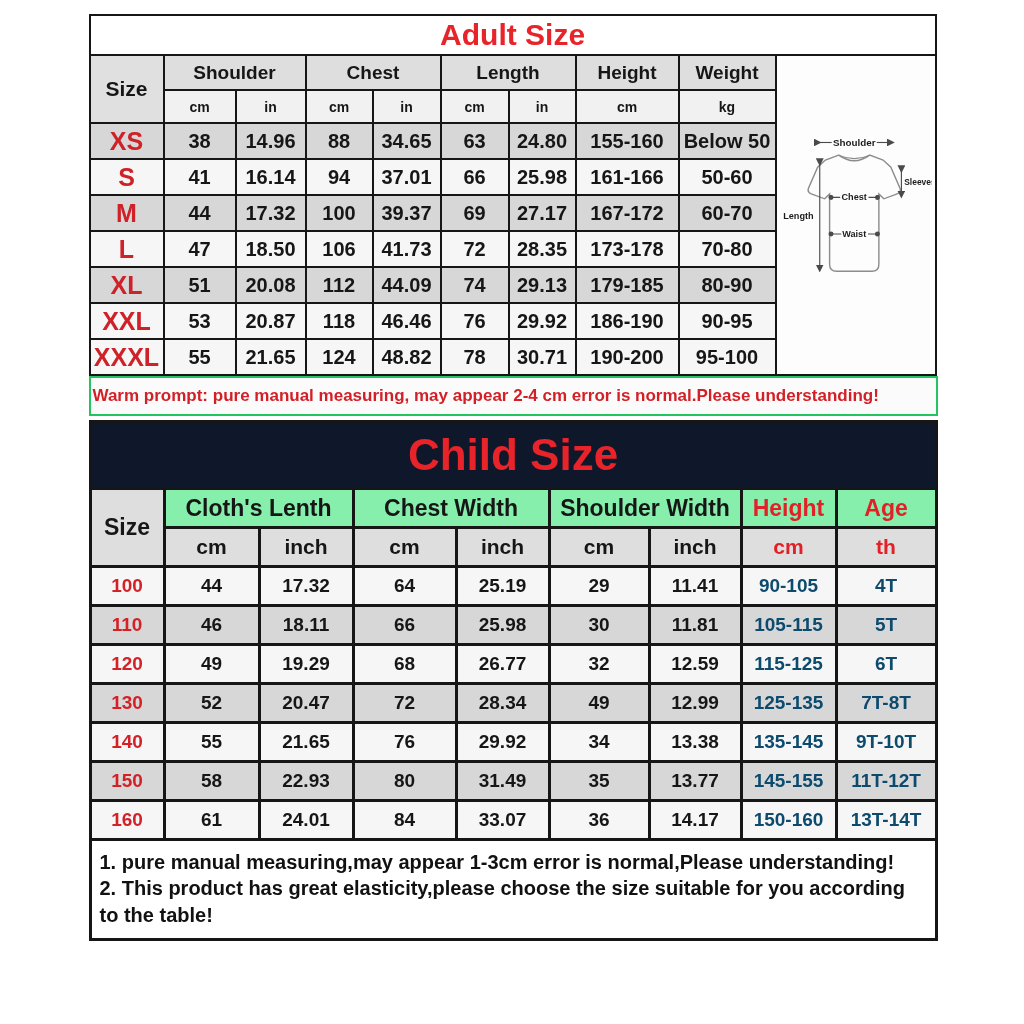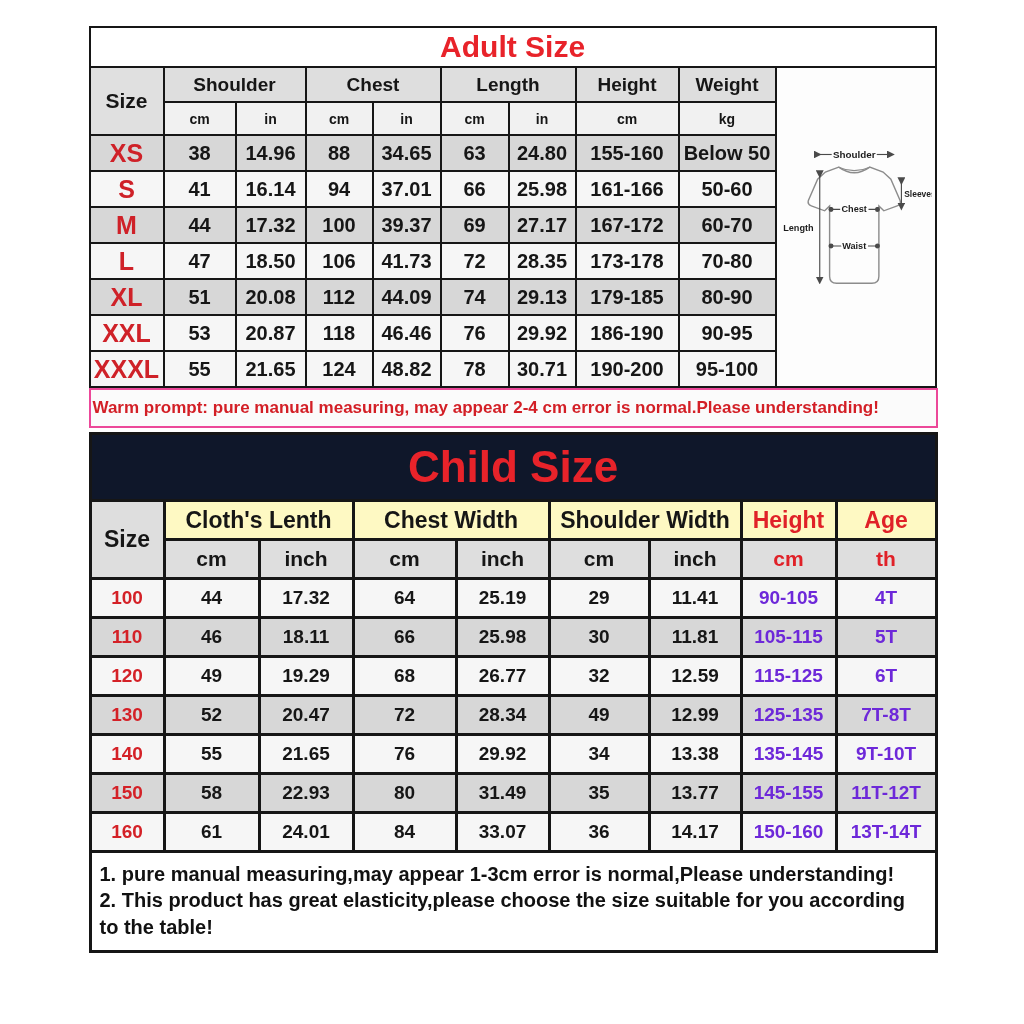--- a/index.html
+++ b/index.html
@@ -1,45 +1,45 @@
 <!DOCTYPE html>
 <html><head>
 <meta charset="utf-8">
 <style>
   html,body{margin:0;padding:0;background:#ffffff;}
   body{width:1024px;height:1024px;font-family:"Liberation Sans",sans-serif;-webkit-font-smoothing:antialiased;}
-  .page{width:847px;margin:16px auto;padding-top:10px;}
+  .page{width:847px;margin:4px auto;padding-top:10px;}
   table{border-collapse:collapse;table-layout:fixed;width:847px;background:#fff;}
   td{border:2px solid #161616;text-align:center;vertical-align:middle;padding:0;overflow:hidden;color:#161616;}
   .child-table td{border-width:3px;}
   
   .title-cell{height:38px;font-size:30px;font-weight:bold;color:#e8232a;background:#fff;}
   .a-size-h{background:#e0e0e0;font-size:21px;font-weight:bold;}
   .a-group{background:#dedede;font-size:19px;font-weight:bold;height:33px;}
   .a-unit{background:#f1f1f1;font-size:14px;font-weight:bold;height:31px;}
   .a-row td{height:34px;}
   .a-size{font-size:25px;font-weight:bold;color:#cf2128;}
   .a-num{font-size:20px;font-weight:bold;text-align:center;}
   .row-gray td{background:#d7d7d7;}
   .row-light td{background:#f6f6f6;}
   .diagram-cell{background:#fdfdfd !important;vertical-align:middle;}
   
-  .warm-box{width:843px;border:2px solid #ec4899;background:#fbfbfb;margin-top:0px;
+  .warm-box{width:843px;border:2px solid #22c55e;background:#fbfbfb;margin-top:0px;
             height:36px;display:flex;align-items:center;padding-left:2px;}
   .warm-text{color:#d31f26;font-weight:bold;font-size:17px;white-space:nowrap;}
   
   .child-table{margin-top:4px;}
   .c-title-cell{height:64px;font-size:44px;font-weight:bold;color:#e8232a;background:#0f172a;}
   .c-size-h{background:#dedede;font-size:23px;font-weight:bold;}
-  .c-group{background:#fef9c3;font-size:23px;font-weight:bold;height:36px;}
+  .c-group{background:#86efac;font-size:23px;font-weight:bold;height:36px;}
   .c-unit{background:#dedede;font-size:21px;font-weight:bold;height:36px;}
   .c-row td{height:36px;}
   .c-size{font-size:19px;font-weight:bold;color:#d42127;}
   .c-num{font-size:19px;font-weight:bold;}
-  .c-red{color:#6d28d9;}
+  .c-red{color:#0c4a6e;}
   .red-h{color:#e02128;}
   .notes-cell{background:#fff;text-align:left;padding:8px 10px 10px 8px;}
   .note-line{font-size:20px;font-weight:bold;color:#111;line-height:1.32;}
   
   .tshirt{display:block;margin:0 auto;}
 </style>
 </head>
 <body>
 
 <div class="page">

